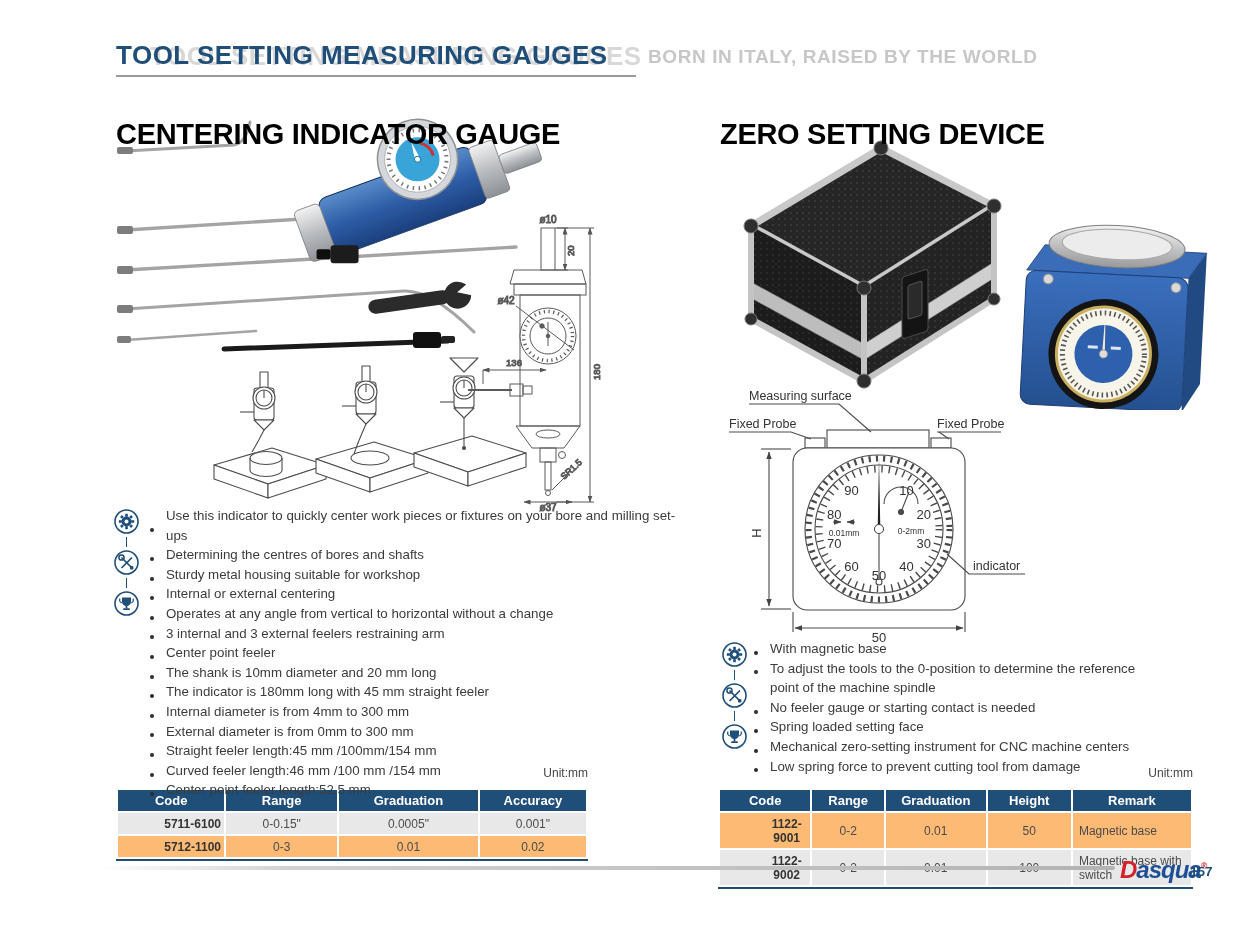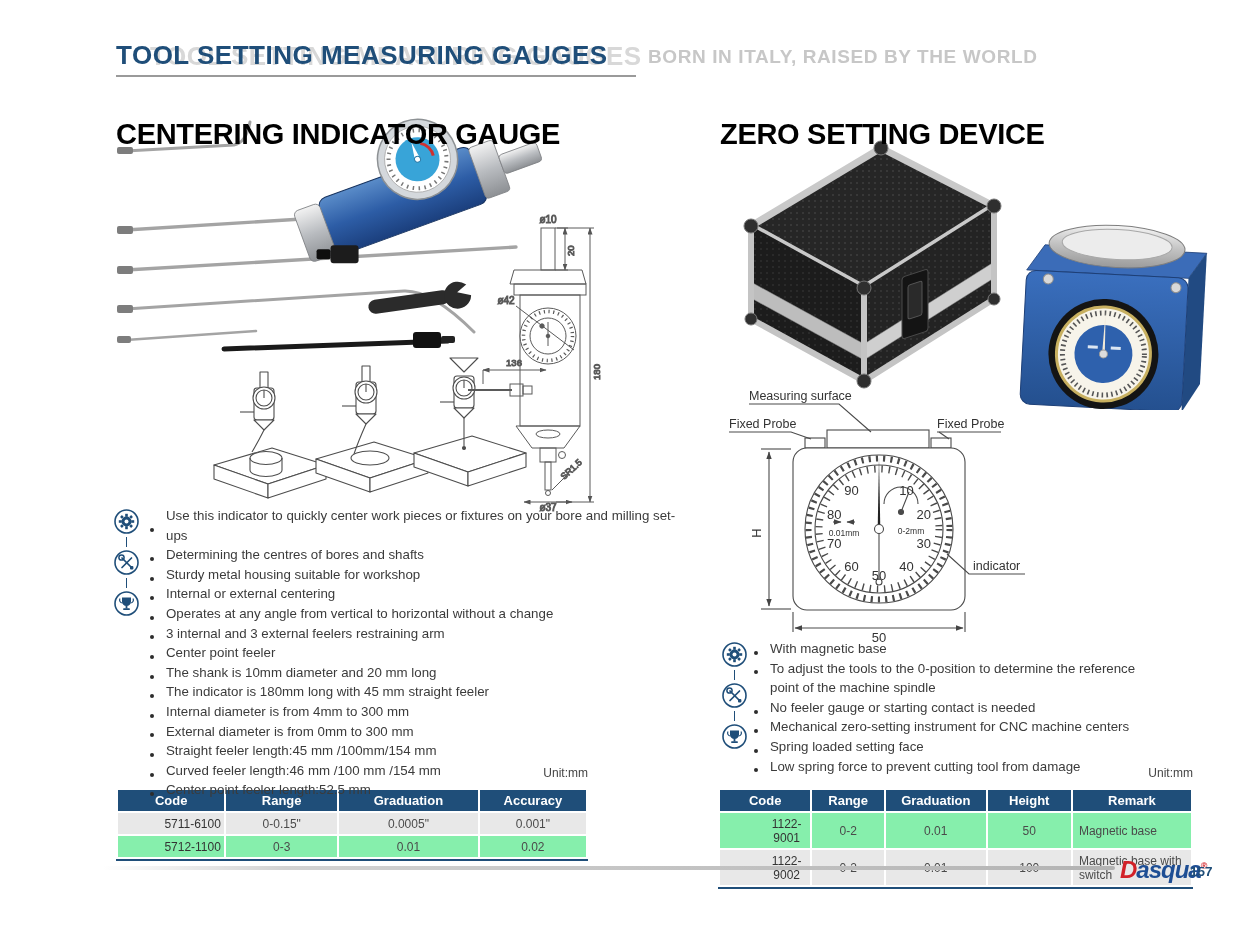--- a/index.html
+++ b/index.html
@@ -34,23 +34,23 @@
   
   .unit{position:absolute;font-size:12px;color:#444;text-align:right;}
   .unit.left{left:88px;top:766px;width:472px;}
   .unit.right{left:690px;top:766px;width:475px;}
   
   .tbl-wrap{position:absolute;}
   .tbl-wrap.left{left:88px;top:788px;width:472px;}
   .tbl-wrap.right{left:690px;top:788px;width:475px;}
   table.spec{border-collapse:separate;border-spacing:2px 2px;width:100%;table-layout:fixed;}
   table.spec th{background:#1f4e79;color:#fff;font-size:13px;font-weight:bold;padding:3px 2px;text-align:center;}
-  table.spec td{font-size:12px;color:#4a4a4a;padding:3.5px 2px;text-align:center;background:#86efac;}
+  table.spec td{font-size:12px;color:#4a4a4a;padding:3.5px 2px;text-align:center;background:#fdba74;}
   table.spec tr.shaded td{background:#e8e8e8;}
-  table.spec td.code{font-weight:normal;color:#333;padding-left:45px;}
+  table.spec td.code{font-weight:bold;color:#333;padding-left:45px;}
   table.spec td.remark{text-align:left;padding-left:6px;}
   .tbl-bottom{height:2px;background:#1f4e79;margin-top:0px;}
   
   .footer-line{position:absolute;left:75px;top:866px;width:1012px;height:4px;border-radius:2px;
     background:linear-gradient(to right, rgba(210,210,210,0) 0%, #d2d2d2 18%, #c2c2c2 60%, #b3b3b3 100%);}
   .brand{position:absolute;left:1092px;top:856px;font-style:italic;font-weight:bold;font-size:24px;letter-spacing:-1px;white-space:nowrap;}
   .brand .d{color:#d22128;}
   .brand .rest{color:#1e4e94;}
   .brand .reg{color:#d22128;font-size:9px;vertical-align:super;font-style:normal;letter-spacing:0;}
   .pageno{position:absolute;left:1162px;top:864px;font-size:13.5px;color:#1f4e79;font-weight:bold;}
@@ -510,25 +510,25 @@
     <li class="cont">
         <span class="dot"></span>
         <span>point of the machine spindle</span>
       </li>
     <li>
         <span class="dot"></span>
         <span>No feeler gauge or starting contact is needed</span>
       </li>
     <li>
         <span class="dot"></span>
+        <span>Spring loaded setting face</span>
+      </li>
+    <li>
+        <span class="dot"></span>
         <span>Mechanical zero-setting instrument for CNC machine centers</span>
-      </li>
-    <li>
-        <span class="dot"></span>
-        <span>Spring loaded setting face</span>
       </li>
     <li>
         <span class="dot"></span>
         <span>Low spring force to prevent cutting tool from damage</span>
       </li>
   </ul>
 
   <div class="unit left">Unit:mm</div>
   <div class="unit right">Unit:mm</div>
 

